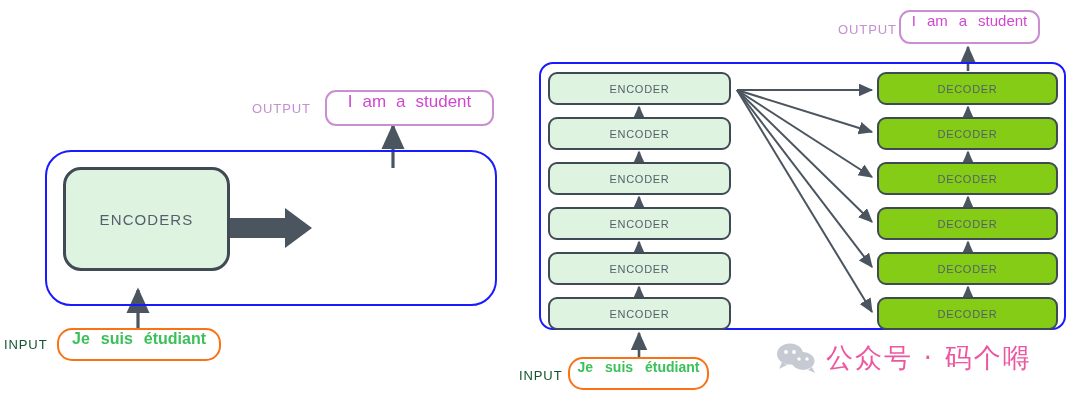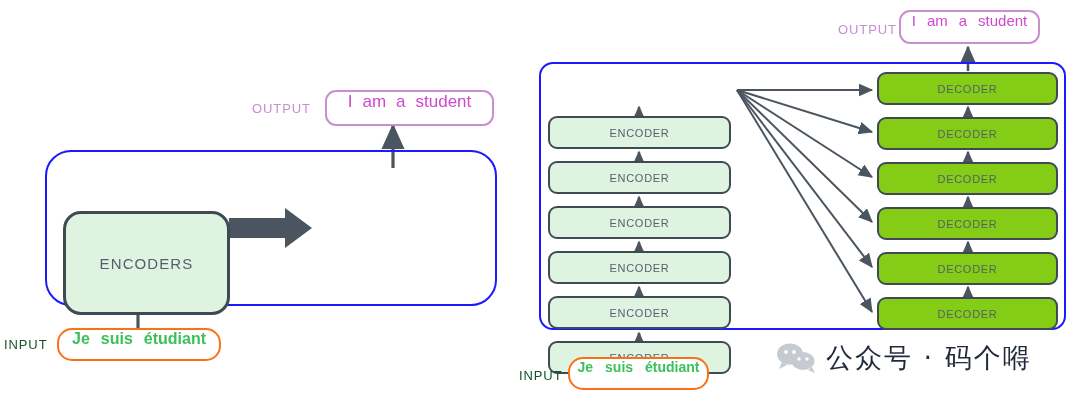--- a/index.html
+++ b/index.html
@@ -25,21 +25,21 @@
     position: absolute;
     box-sizing: border-box;
     display: flex;
     align-items: center;
     justify-content: center;
     border: 2px solid #3f4a55;
     background: #ffffff;
     color: #545f6b;
     letter-spacing: 0.6px;
   }
-  .node.green  { background: #dff3e1; margin-top: 44px; }
+  .node.green  { background: #dff3e1; }
   .node.pink   { background: #84cc16; }
 
   .node.big {
     border-radius: 18px;
     border-width: 3px;
     font-size: 15px;
     letter-spacing: 1.1px;
   }
   .node.slim {
     border-radius: 9px;
@@ -104,21 +104,21 @@
     display: flex;
     align-items: center;
     gap: 10px;
     color: #c2c6cf;
     opacity: 0.92;
     user-select: none;
   }
   #watermark .wm-text {
     font-size: 27px;
     letter-spacing: 2px;
-    color: #0f172a;
+    color: #ec4899;
     font-family: "DejaVu Sans", sans-serif;
   }
   #watermark .wm-logo { flex: 0 0 auto; }
 </style>
 </head>
 <body>
 
 <div id="canvas">
 
   <svg id="arrows" viewBox="0 0 1074 402" xmlns="http://www.w3.org/2000/svg">

